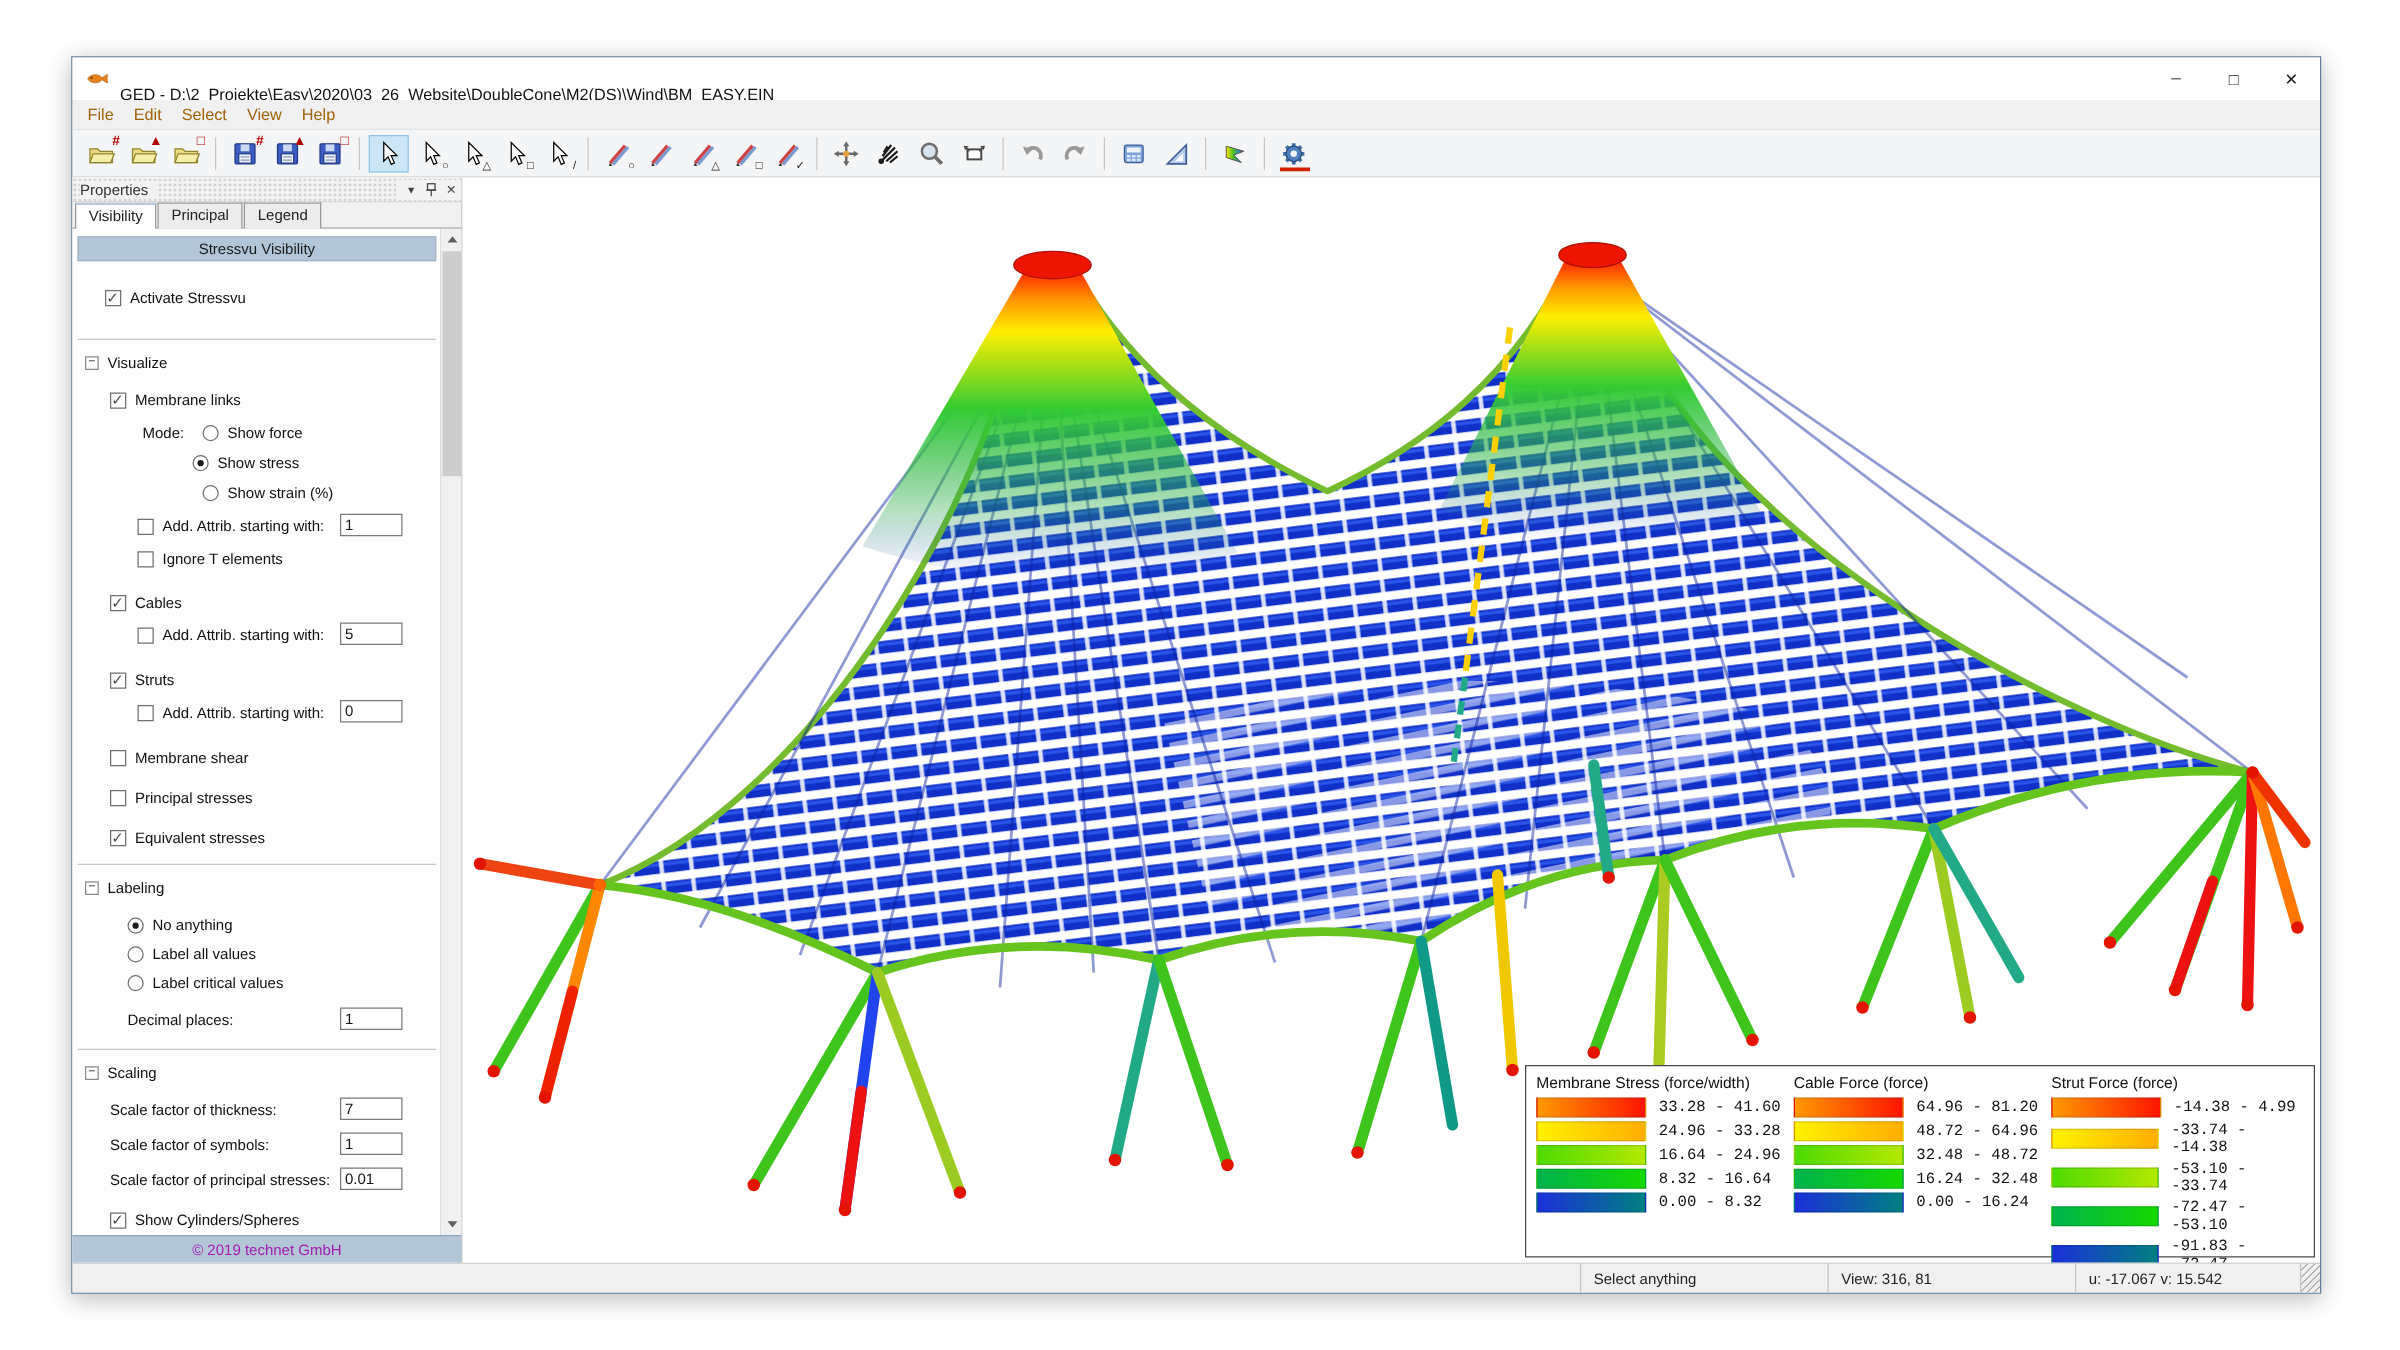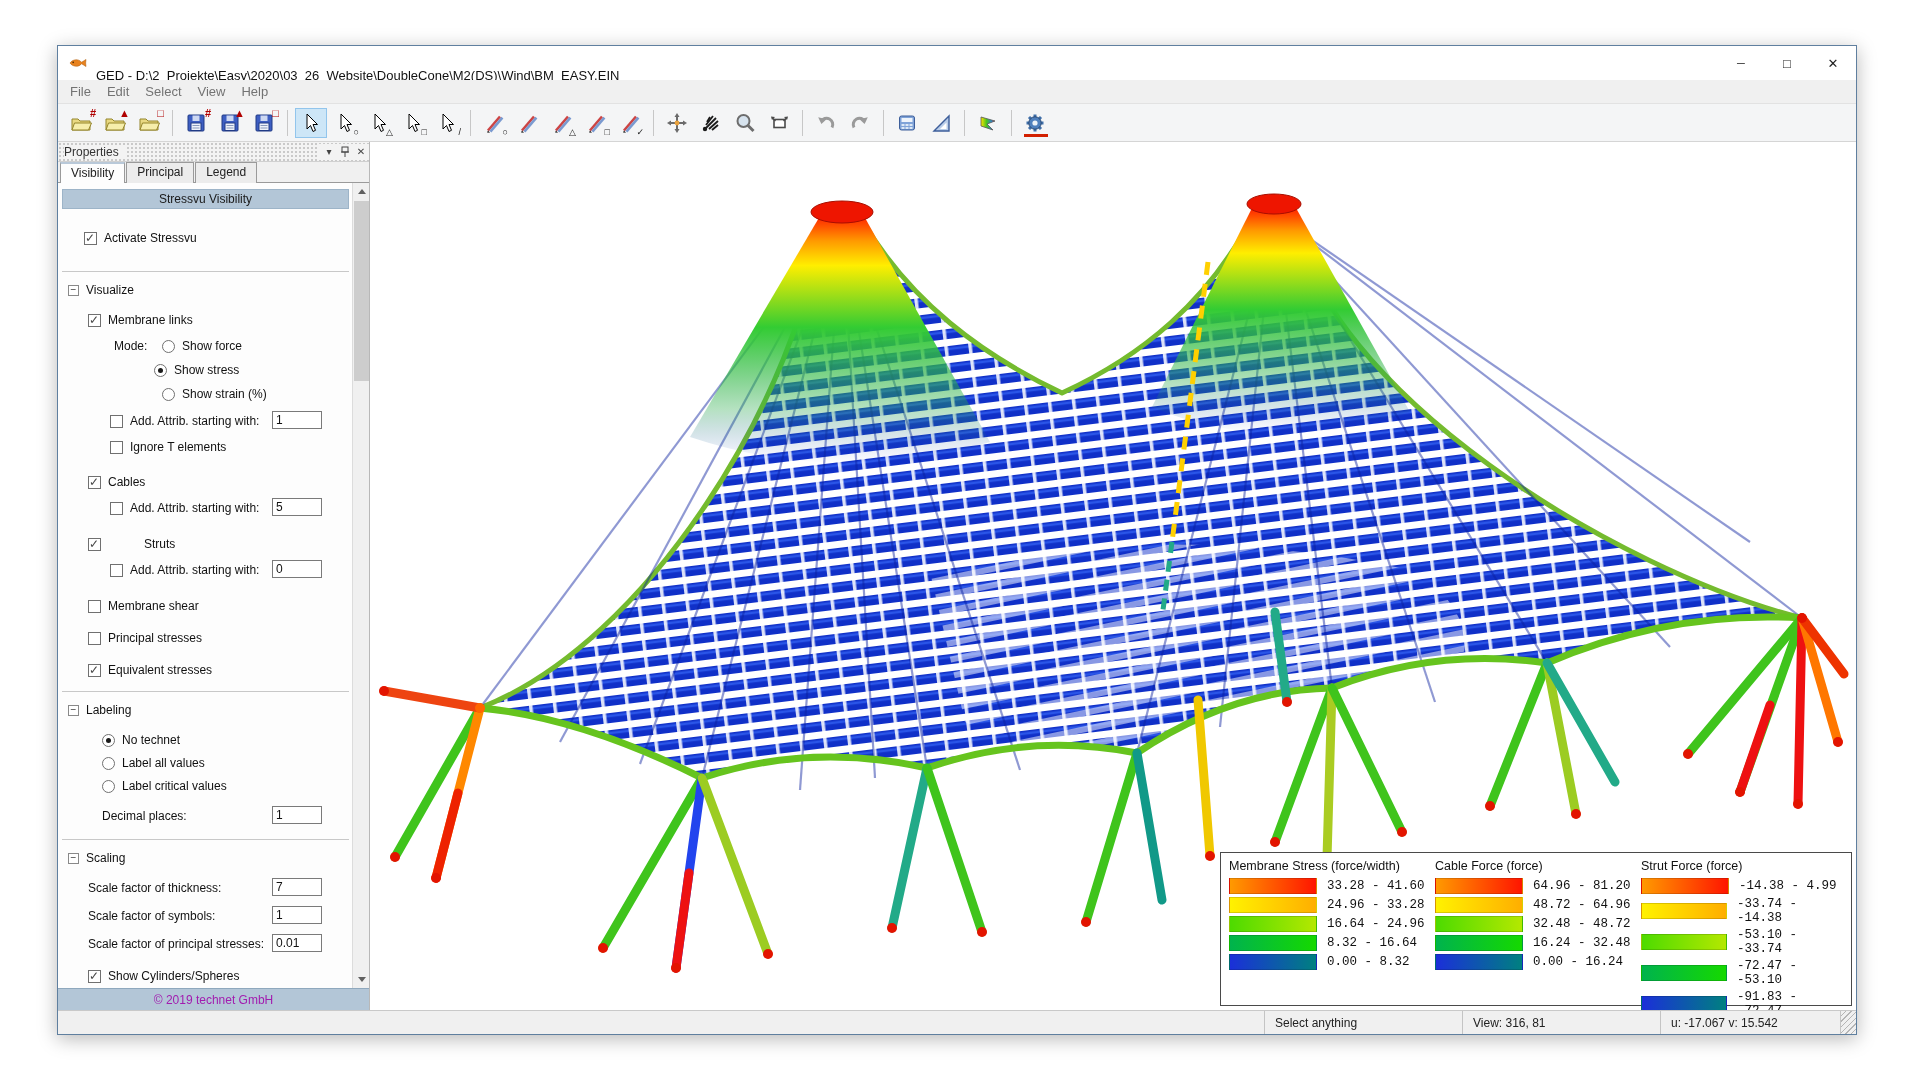--- a/index.html
+++ b/index.html
@@ -11,21 +11,21 @@
     border:1px solid #5f7f9f;box-shadow:0 4px 18px rgba(0,0,0,.28);display:flex;flex-direction:column;}
   .titlebar{height:34px;background:#ffffff;display:flex;align-items:center;flex:0 0 auto;}
   .app-icon{width:20px;height:16px;margin:0 8px 0 10px;flex:0 0 auto;}
   .title-text{font-size:13px;color:#111;white-space:nowrap;margin-top:24px;}
   .win-controls{margin-left:auto;display:flex;height:100%;}
   .win-btn{width:46px;height:100%;display:flex;align-items:center;justify-content:center;
     font-size:11px;color:#222;cursor:default;}
 
   .menubar{height:24px;background:#f0f0f0;display:flex;align-items:center;padding-left:4px;
     border-bottom:1px solid #e2e2e2;flex:0 0 auto;}
-  .menu-item{font-size:13px;color:#737373;padding:3px 8px;}
+  .menu-item{font-size:13px;color:#a16207;padding:3px 8px;}
 
   .toolbar{height:38px;background:#f4f5f6;border-bottom:1px solid #d5d5d5;display:flex;
     align-items:center;padding-left:6px;flex:0 0 auto;}
   .tbtn{width:32px;height:30px;display:flex;align-items:center;justify-content:center;
     position:relative;border:1px solid transparent;margin:0 1px;}
   .tbtn.selected{background:#cde6f7;border:1px solid #92c5ec;}
   .tsep{width:1px;height:26px;background:#c7c7c7;margin:0 6px;}
   .ovl{position:absolute;top:-1px;right:0px;font-size:11px;font-weight:bold;color:#b00000;line-height:11px;}
   .sub{position:absolute;bottom:0px;right:1px;font-size:9px;color:#222;line-height:9px;}
   .gear-underline{position:absolute;left:4px;bottom:0;width:24px;height:3px;background:#d22000;}
@@ -418,21 +418,21 @@
         </div>
         <div class="p-abs" style="left:30px;top:292px;">
           <span class="cb checked"></span>
           <span>Cables</span>
         </div>
         <div class="p-abs" style="left:52px;top:318px;">
           <span class="cb"></span>
           <span>Add. Attrib. starting with:</span>
         </div>
         <input class="tin" style="left: 214px; top: 315px;" value="5">
-        <div class="p-abs" style="left:30px;top:354px;gap:36px;">
+        <div class="p-abs" style="left:30px;top:354px;">
           <span class="cb checked"></span>
           <span>Struts</span>
         </div>
         <div class="p-abs" style="left:52px;top:380px;">
           <span class="cb"></span>
           <span>Add. Attrib. starting with:</span>
         </div>
         <input class="tin" style="left: 214px; top: 377px;" value="0">
         <div class="p-abs" style="left:30px;top:416px;">
           <span class="cb"></span>
@@ -448,21 +448,21 @@
         </div>
 
         <div class="sepline" style="top:508px;"></div>
 
         <div class="p-abs" style="left:10px;top:520px;">
           <span class="colbox">−</span>
           <span>Labeling</span>
         </div>
         <div class="p-abs" style="left:44px;top:550px;">
           <span class="radio checked"></span>
-          <span>No technet</span>
+          <span>No anything</span>
         </div>
         <div class="p-abs" style="left:44px;top:573px;">
           <span class="radio"></span>
           <span>Label all values</span>
         </div>
         <div class="p-abs" style="left:44px;top:596px;">
           <span class="radio"></span>
           <span>Label critical values</span>
         </div>
         <div class="p-abs" style="left:44px;top:626px;">Decimal places:</div>

